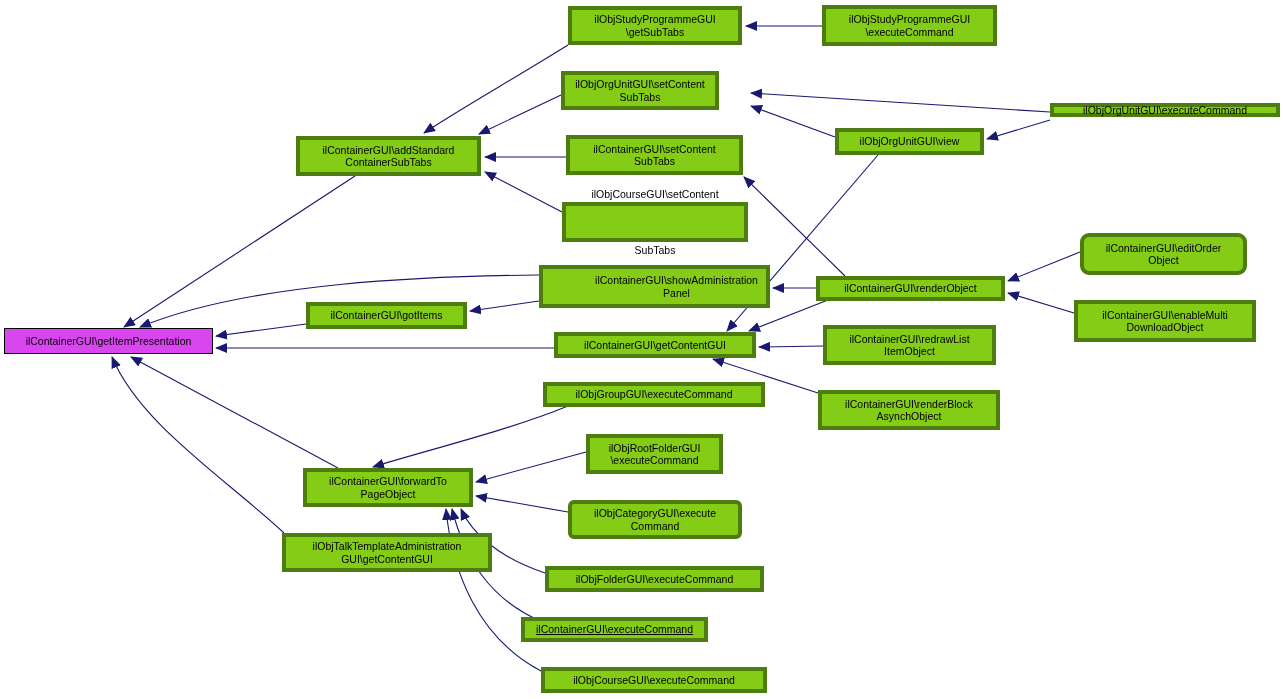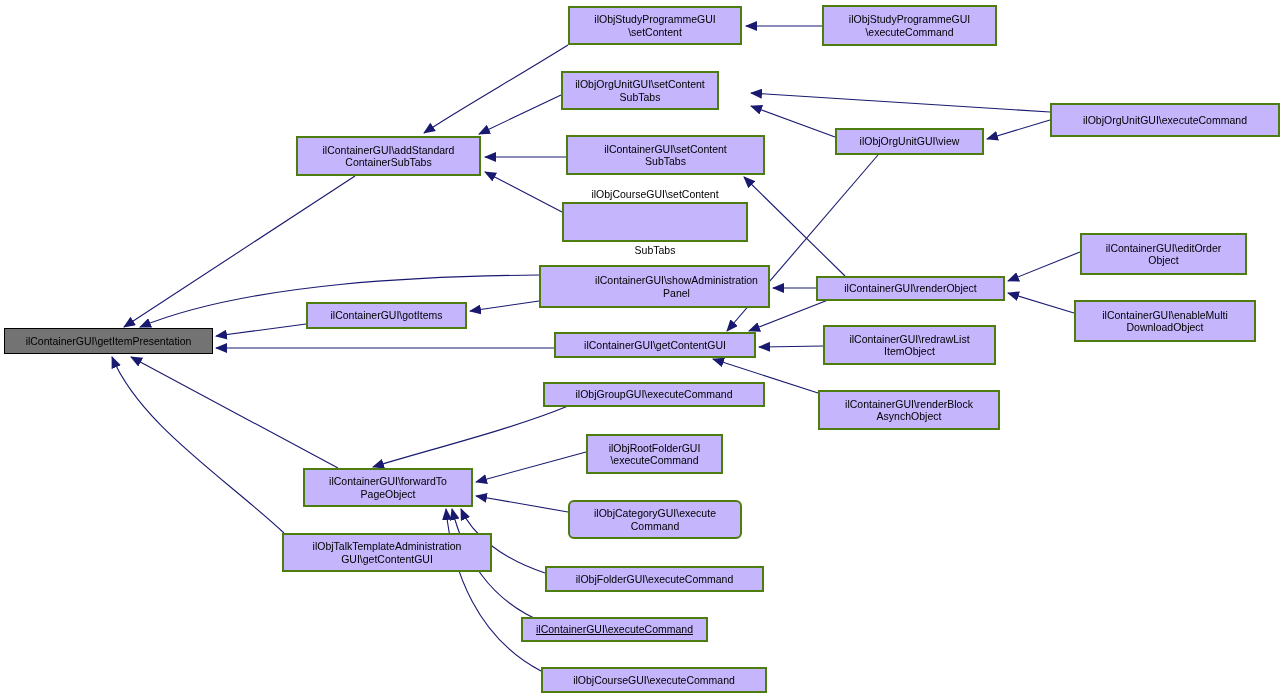--- a/index.html
+++ b/index.html
@@ -7,35 +7,35 @@
     position:relative;
     width:1283px;height:699px;
     background:#ffffff;
     font-family:"Liberation Sans", sans-serif;
     overflow:hidden;
   }
   .edge-layer{position:absolute;left:0;top:0;width:1283px;height:699px;}
   .node{
     position:absolute;
     box-sizing:border-box;
-    background:#c4b5fd;
-    border:2px solid #4d7c0f;
+    background:#84cc16;
+    border:4px solid #4d7c0f;
     color:#000000;
     font-size:10.5px;
     line-height:12.5px;
     display:flex;
     flex-direction:column;
     align-items:center;
     justify-content:center;
     text-align:center;
     white-space:nowrap;
     cursor:pointer;
   }
   .node.hl{
-    background:#737373;
+    background:#d946ef;
     border:1.5px solid #000000;
   }
   .node span{pointer-events:none;}
 </style>
 </head>
 <body>
 
 <div class="canvas">
   <svg class="edge-layer" width="1283" height="699" viewBox="0 0 1283 699" xmlns="http://www.w3.org/2000/svg">
     <defs>
@@ -77,58 +77,58 @@
   </svg>
 <div class="node hl" style="left: 4px; top: 328px; width: 209px; height: 26px;">
       <span>ilContainerGUI\getItemPresentation</span>
     </div>
     <div class="node" style="left: 296px; top: 136px; width: 185px; height: 40px;">
       <span>ilContainerGUI\addStandard</span>
       <span>ContainerSubTabs</span>
     </div>
     <div class="node" style="left: 568px; top: 6px; width: 174px; height: 39px;">
       <span>ilObjStudyProgrammeGUI</span>
-      <span>\setContent</span>
+      <span>\getSubTabs</span>
     </div>
     <div class="node" style="left: 822px; top: 5px; width: 175px; height: 41px;">
       <span>ilObjStudyProgrammeGUI</span>
       <span>\executeCommand</span>
     </div>
     <div class="node" style="left: 561px; top: 71px; width: 158px; height: 39px;">
       <span>ilObjOrgUnitGUI\setContent</span>
       <span>SubTabs</span>
     </div>
-    <div class="node" style="left: 1050px; top: 103px; width: 230px; height: 34px;">
+    <div class="node" style="left: 1050px; top: 103px; width: 230px; height: 14px;">
       <span>ilObjOrgUnitGUI\executeCommand</span>
     </div>
     <div class="node" style="left: 835px; top: 128px; width: 149px; height: 27px;">
       <span>ilObjOrgUnitGUI\view</span>
     </div>
-    <div class="node" style="left: 566px; top: 135px; width: 199px; height: 40px;">
+    <div class="node" style="left: 566px; top: 135px; width: 177px; height: 40px;">
       <span>ilContainerGUI\setContent</span>
       <span>SubTabs</span>
     </div>
     <div class="node" style="left: 562px; top: 202px; width: 186px; height: 40px; gap: 44px;">
       <span>ilObjCourseGUI\setContent</span>
       <span>SubTabs</span>
     </div>
     <div class="node" style="left: 539px; top: 265px; width: 231px; height: 43px; padding-left: 44px;">
       <span>ilContainerGUI\showAdministration</span>
       <span>Panel</span>
     </div>
     <div class="node" style="left: 306px; top: 302px; width: 161px; height: 27px;">
       <span>ilContainerGUI\gotItems</span>
     </div>
     <div class="node" style="left: 554px; top: 332px; width: 202px; height: 26px;">
       <span>ilContainerGUI\getContentGUI</span>
     </div>
     <div class="node" style="left: 816px; top: 276px; width: 189px; height: 25px;">
       <span>ilContainerGUI\renderObject</span>
     </div>
-    <div class="node" style="left: 1080px; top: 233px; width: 167px; height: 42px;">
+    <div class="node" style="left: 1080px; top: 233px; width: 167px; height: 42px; border-radius: 9px;">
       <span>ilContainerGUI\editOrder</span>
       <span>Object</span>
     </div>
     <div class="node" style="left: 1074px; top: 300px; width: 182px; height: 42px;">
       <span>ilContainerGUI\enableMulti</span>
       <span>DownloadObject</span>
     </div>
     <div class="node" style="left: 823px; top: 325px; width: 173px; height: 40px;">
       <span>ilContainerGUI\redrawList</span>
       <span>ItemObject</span>

